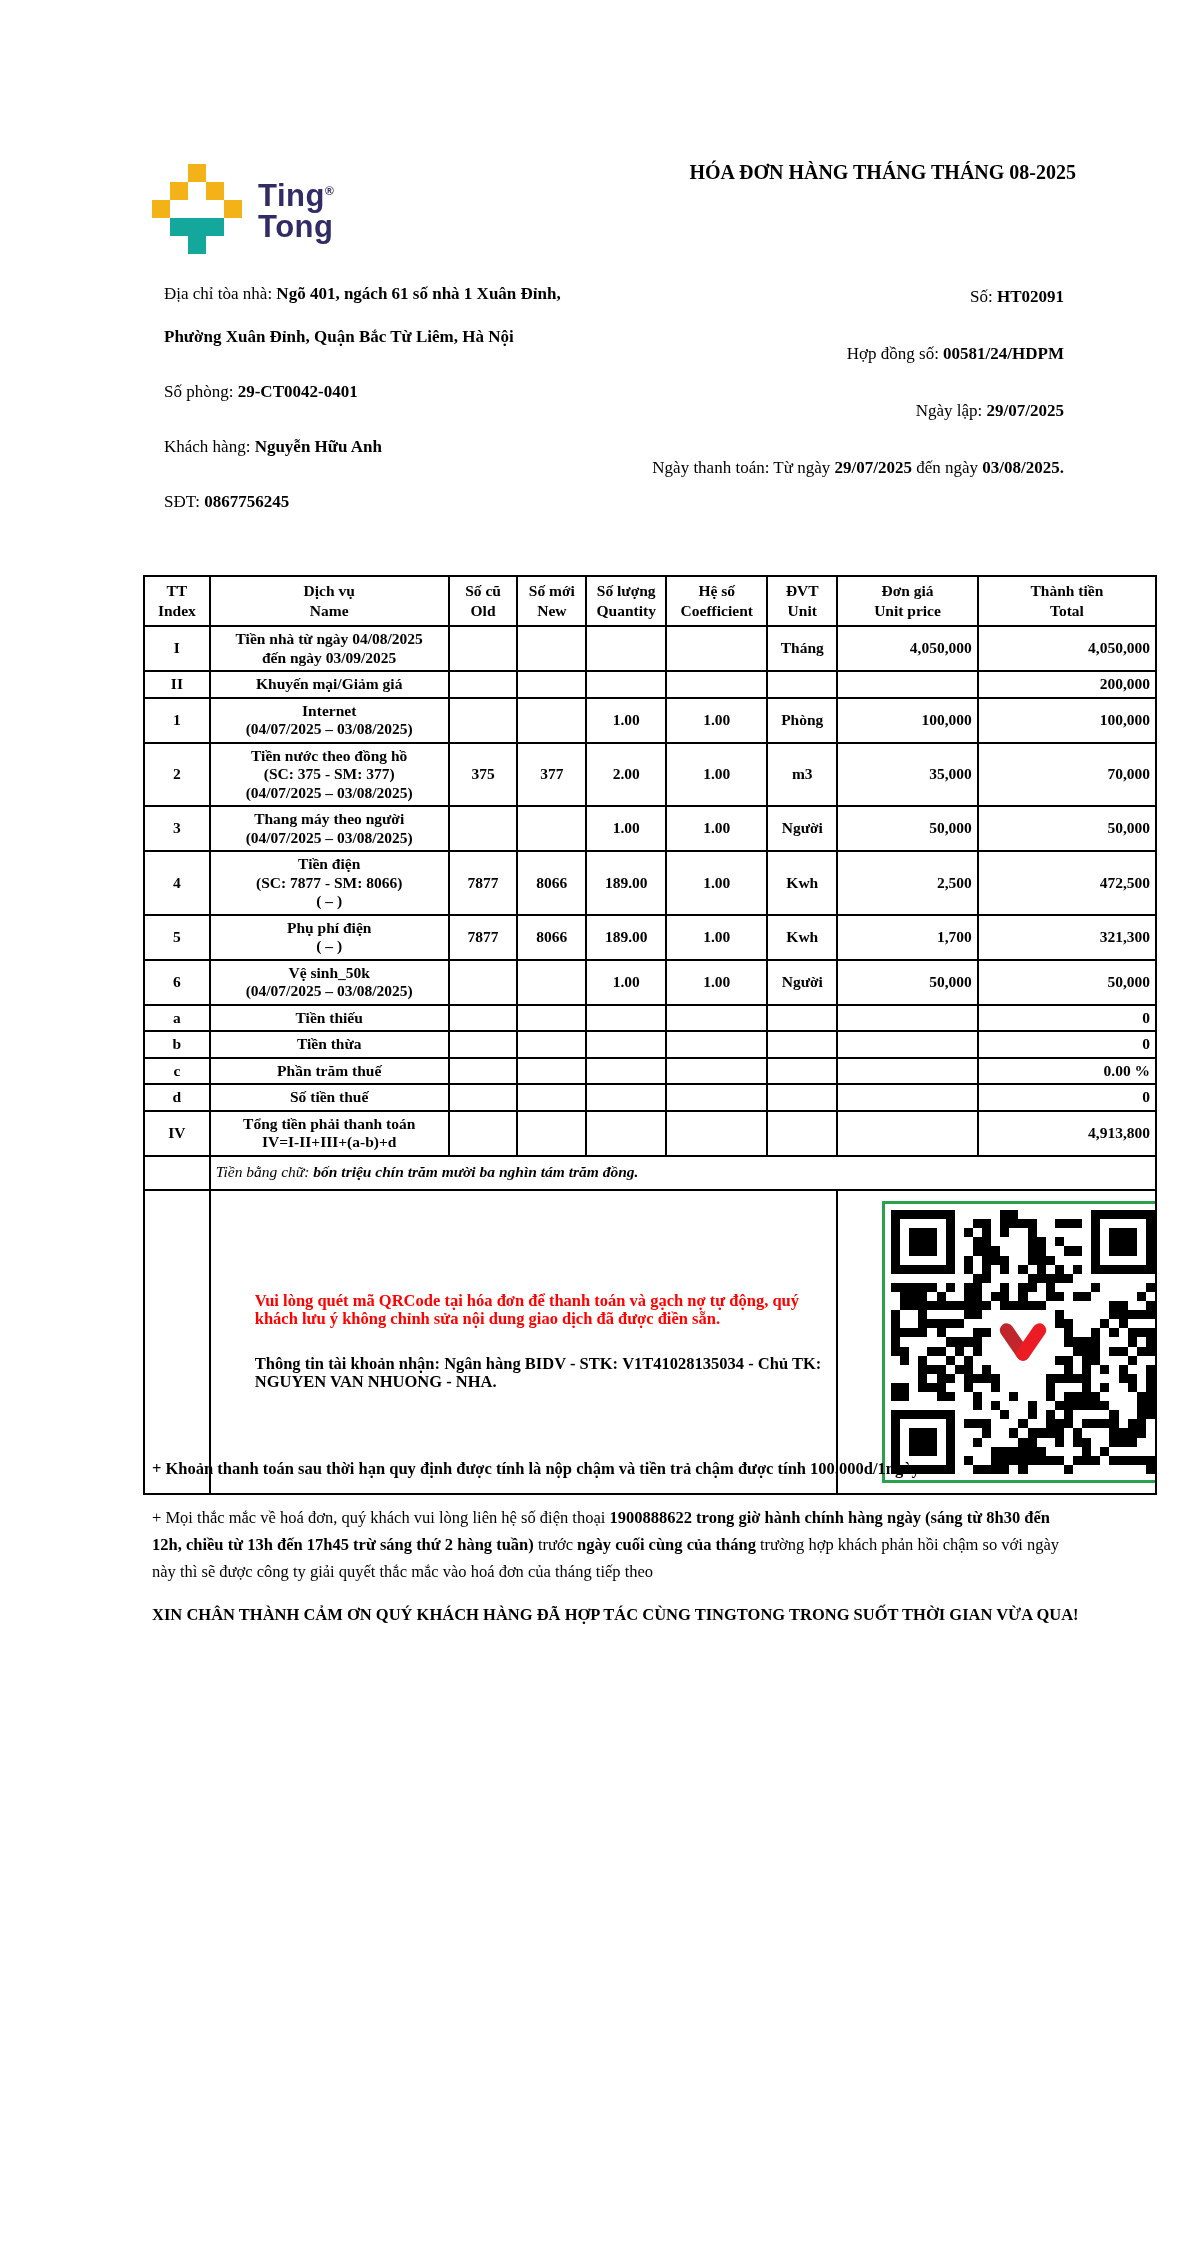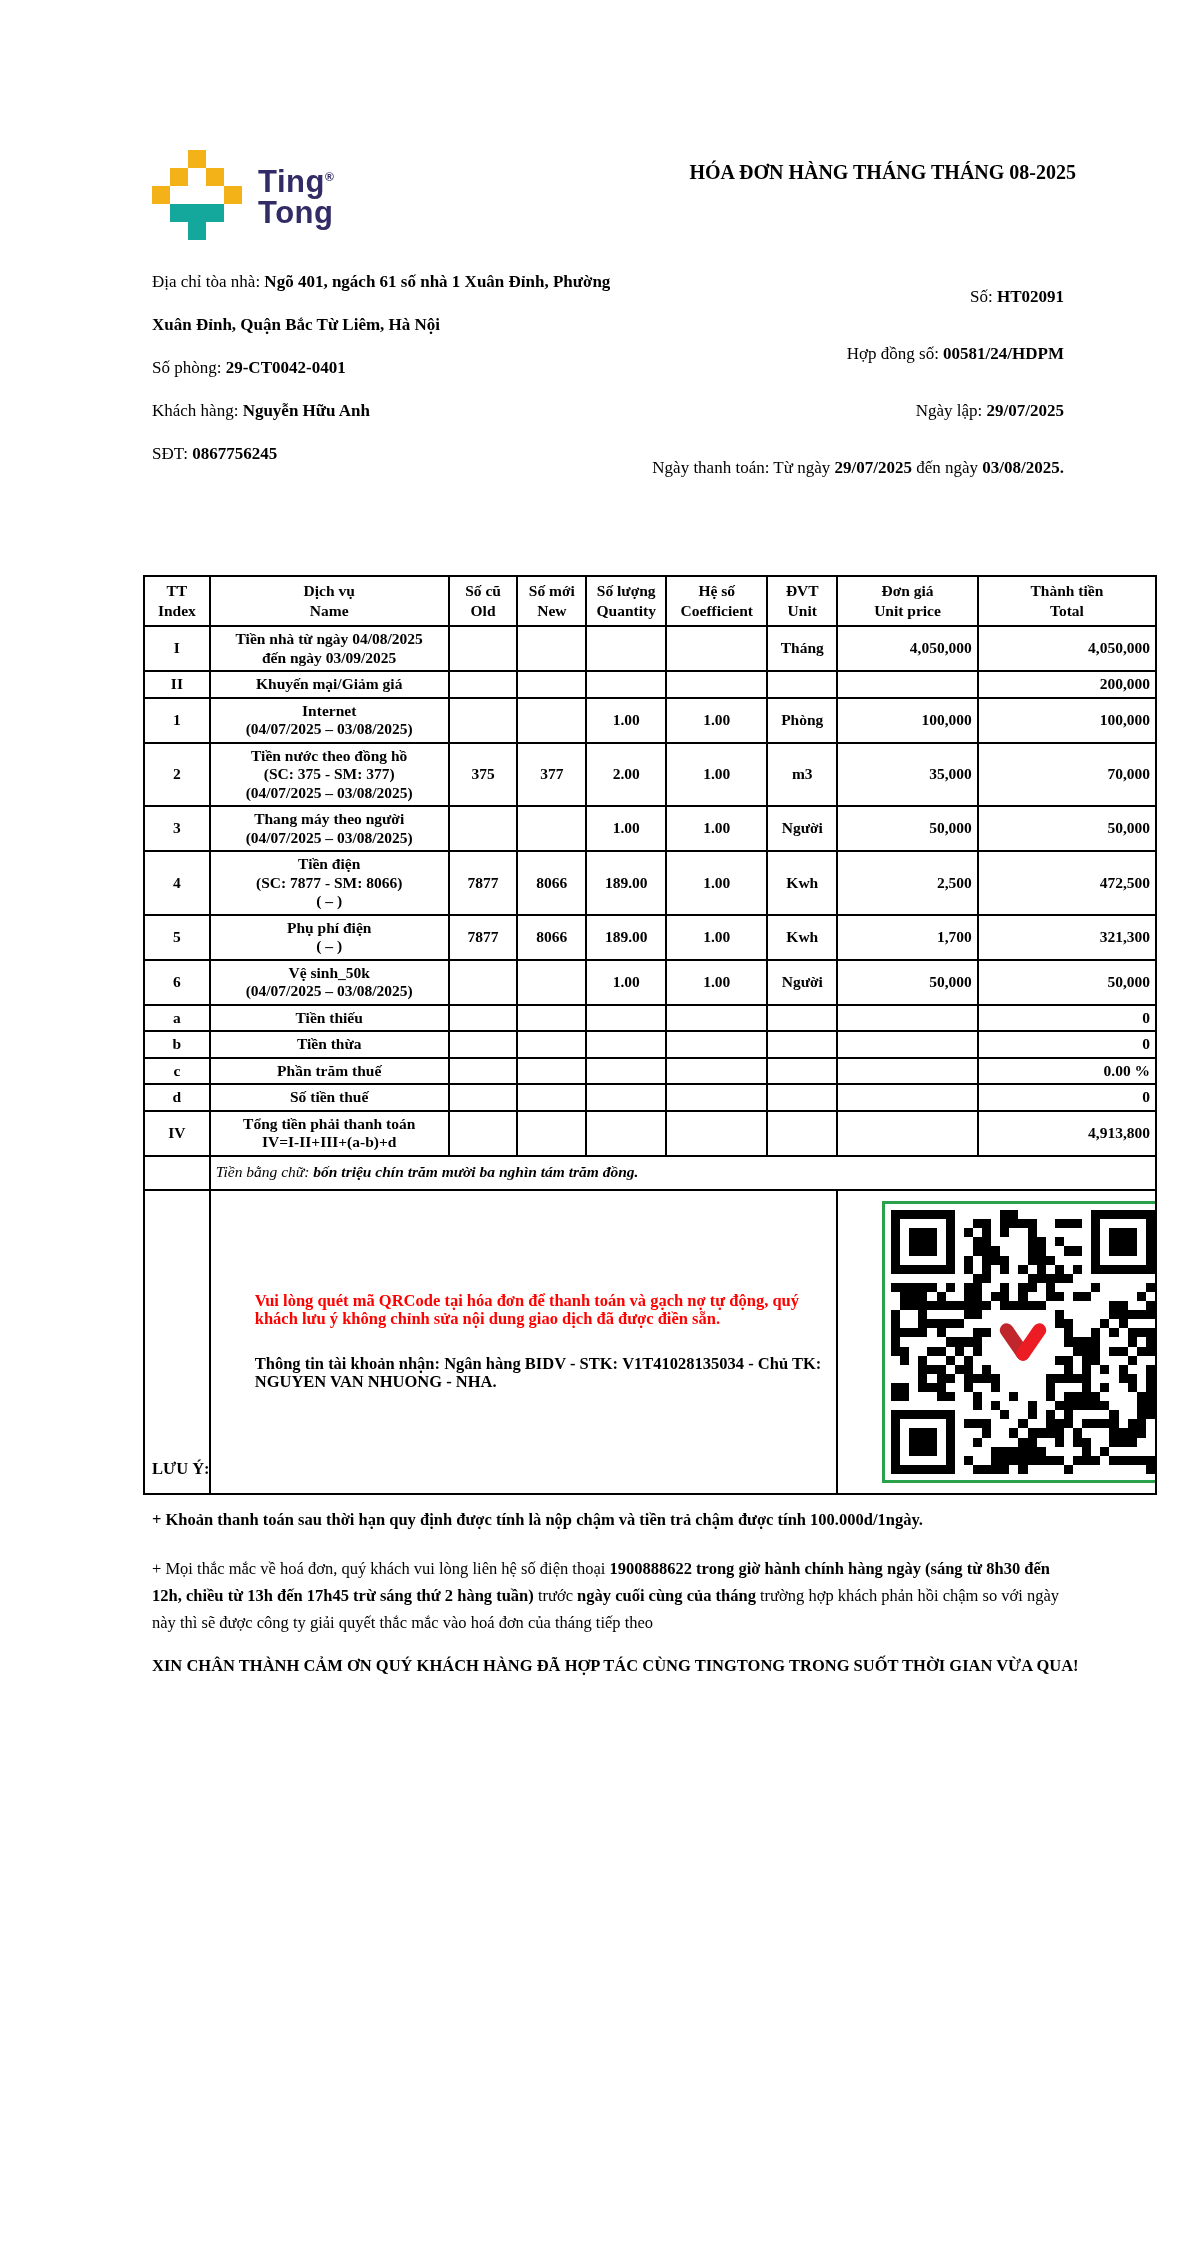--- a/index.html
+++ b/index.html
@@ -7,21 +7,21 @@
     position:relative;
     width:1200px;height:2259px;
     margin:0 auto;
     background:#ffffff;
     font-family:"Liberation Serif", serif;
     color:#000;
     overflow:hidden;
   }
 
   
-  .logo-wrap{position:absolute;left:152px;top:150px;display:flex;align-items:center;}
+  .logo-wrap{position:absolute;left:152px;top:164px;display:flex;align-items:center;}
   .logo-grid{
     display:grid;
     grid-template-columns:repeat(5,18px);
     grid-template-rows:repeat(5,18px);
     width:90px;height:90px;
   }
   .logo-grid i{display:block;}
   .logo-grid .y{background:var(--logo-yellow);}
   .logo-grid .t{background:var(--logo-teal);}
   .logo-text{
@@ -36,21 +36,21 @@
 
   
   .doc-title{
     position:absolute;top:156px;right:124px;width:470px;
     font-size:20px;font-weight:bold;line-height:33px;
     text-align:right;
   }
 
   
   .info-left{position:absolute;left:152px;top:260px;width:482px;font-size:17px;}
-  .info-left p{margin:0;line-height:43px;}
+  .info-left p{margin:12px;line-height:43px;}
   .info-left p.addr{line-height:43px;}
   .info-right{position:absolute;right:124px;top:262px;width:480px;font-size:17px;text-align:right;}
   .info-right p{margin:12px;line-height:45px;}
 
   
   .invoice-table{
     position:absolute;left:143px;top:575px;width:1014px;
     border-collapse:collapse;table-layout:fixed;
     font-size:15.5px;
   }
@@ -681,19 +681,18 @@
                 <path d="M12.7 13.2 L14.5 15.8" stroke="#C0272D" stroke-width="1.5" stroke-linecap="round" fill="none" shape-rendering="auto"></path>
                 <path d="M16.3 13.2 L14.5 15.8" stroke="#EC1C24" stroke-width="1.5" stroke-linecap="round" fill="none" shape-rendering="auto"></path>
               </svg>
           </div>
         </td>
       </tr>
     </tbody>
   </table>
 
   <div class="notes">
-    <p class="nt-head">LƯU Ý:</p>
     <p class="nt-1">+ Khoản thanh toán sau thời hạn quy định được tính là nộp chậm và tiền trả chậm được tính 100.000d/1ngày.</p>
     <p class="nt-2"><span>+ Mọi thắc mắc về hoá đơn, quý khách vui lòng liên hệ số điện thoại </span><b>1900888622 trong giờ hành chính hàng ngày (sáng từ 8h30 đến 12h, chiều từ 13h đến 17h45 trừ sáng thứ 2 hàng tuần)</b><span> trước </span><b>ngày cuối cùng của tháng</b><span> trường hợp khách phản hồi chậm so với ngày này thì sẽ được công ty giải quyết thắc mắc vào hoá đơn của tháng tiếp theo</span></p>
     <p class="nt-thanks">XIN CHÂN THÀNH CẢM ƠN QUÝ KHÁCH HÀNG ĐÃ HỢP TÁC CÙNG TINGTONG TRONG SUỐT THỜI GIAN VỪA QUA!</p>
   </div>
 
 </div>
 
 </body></html>

